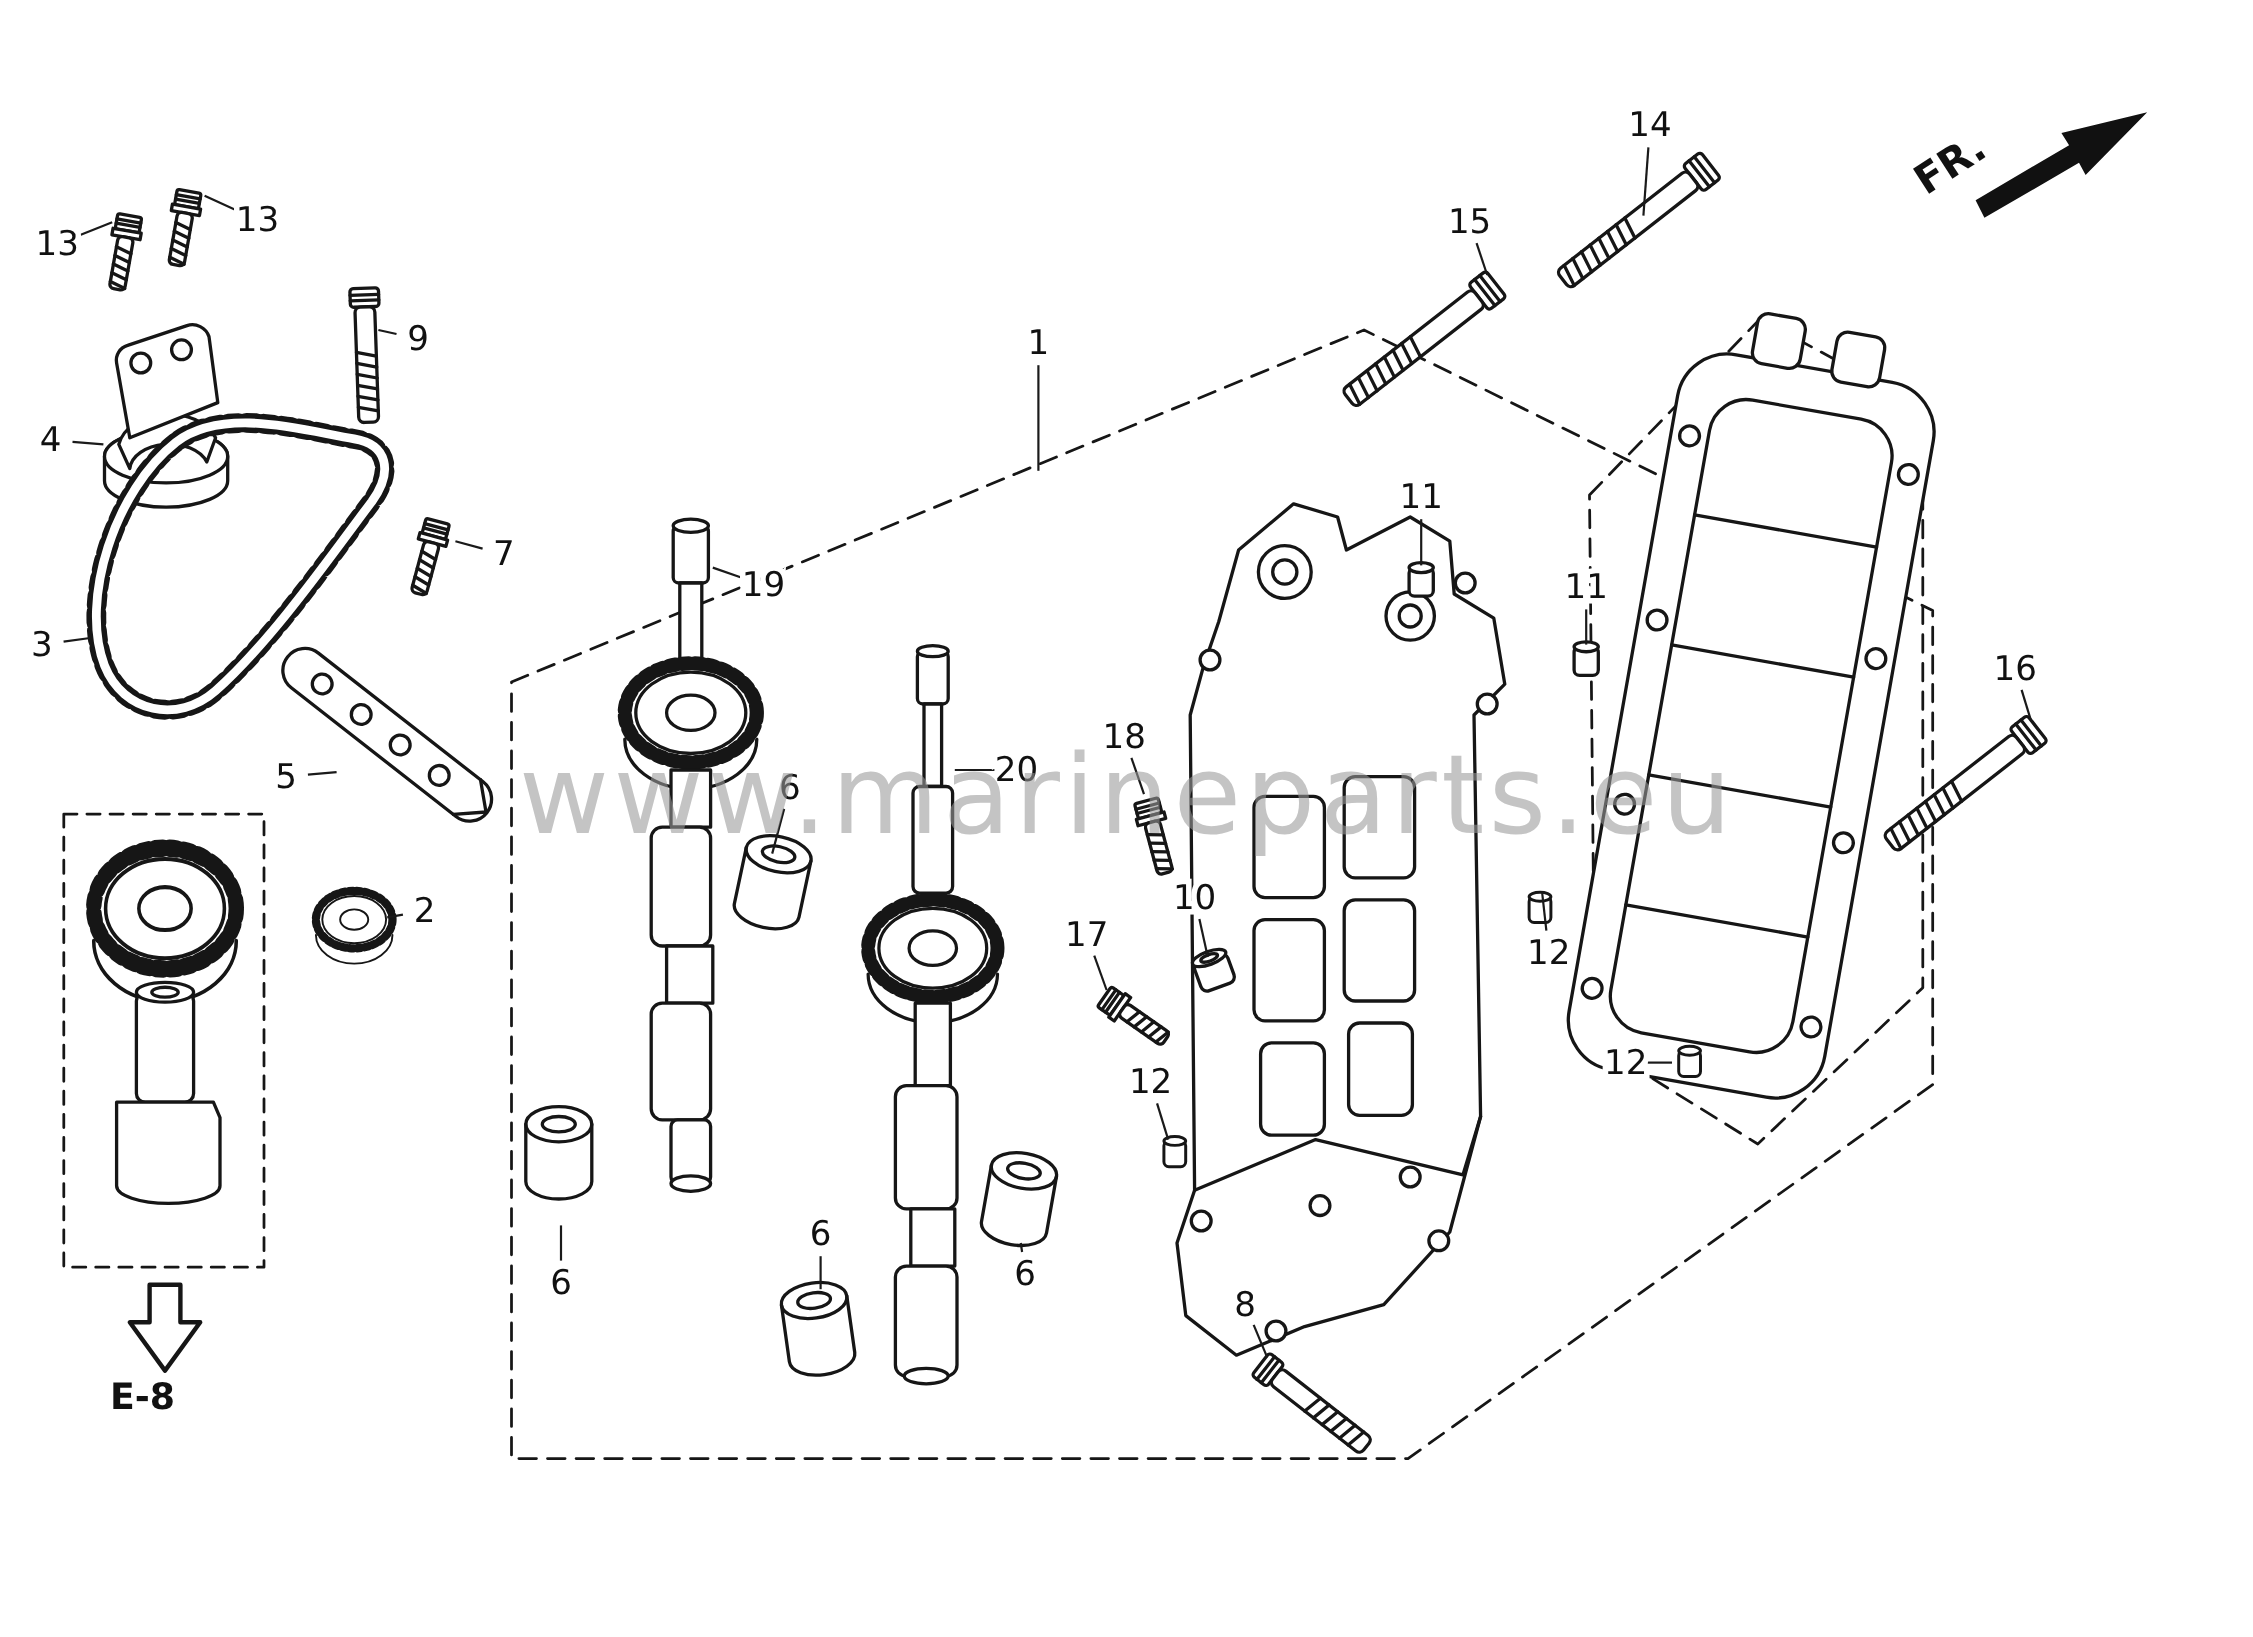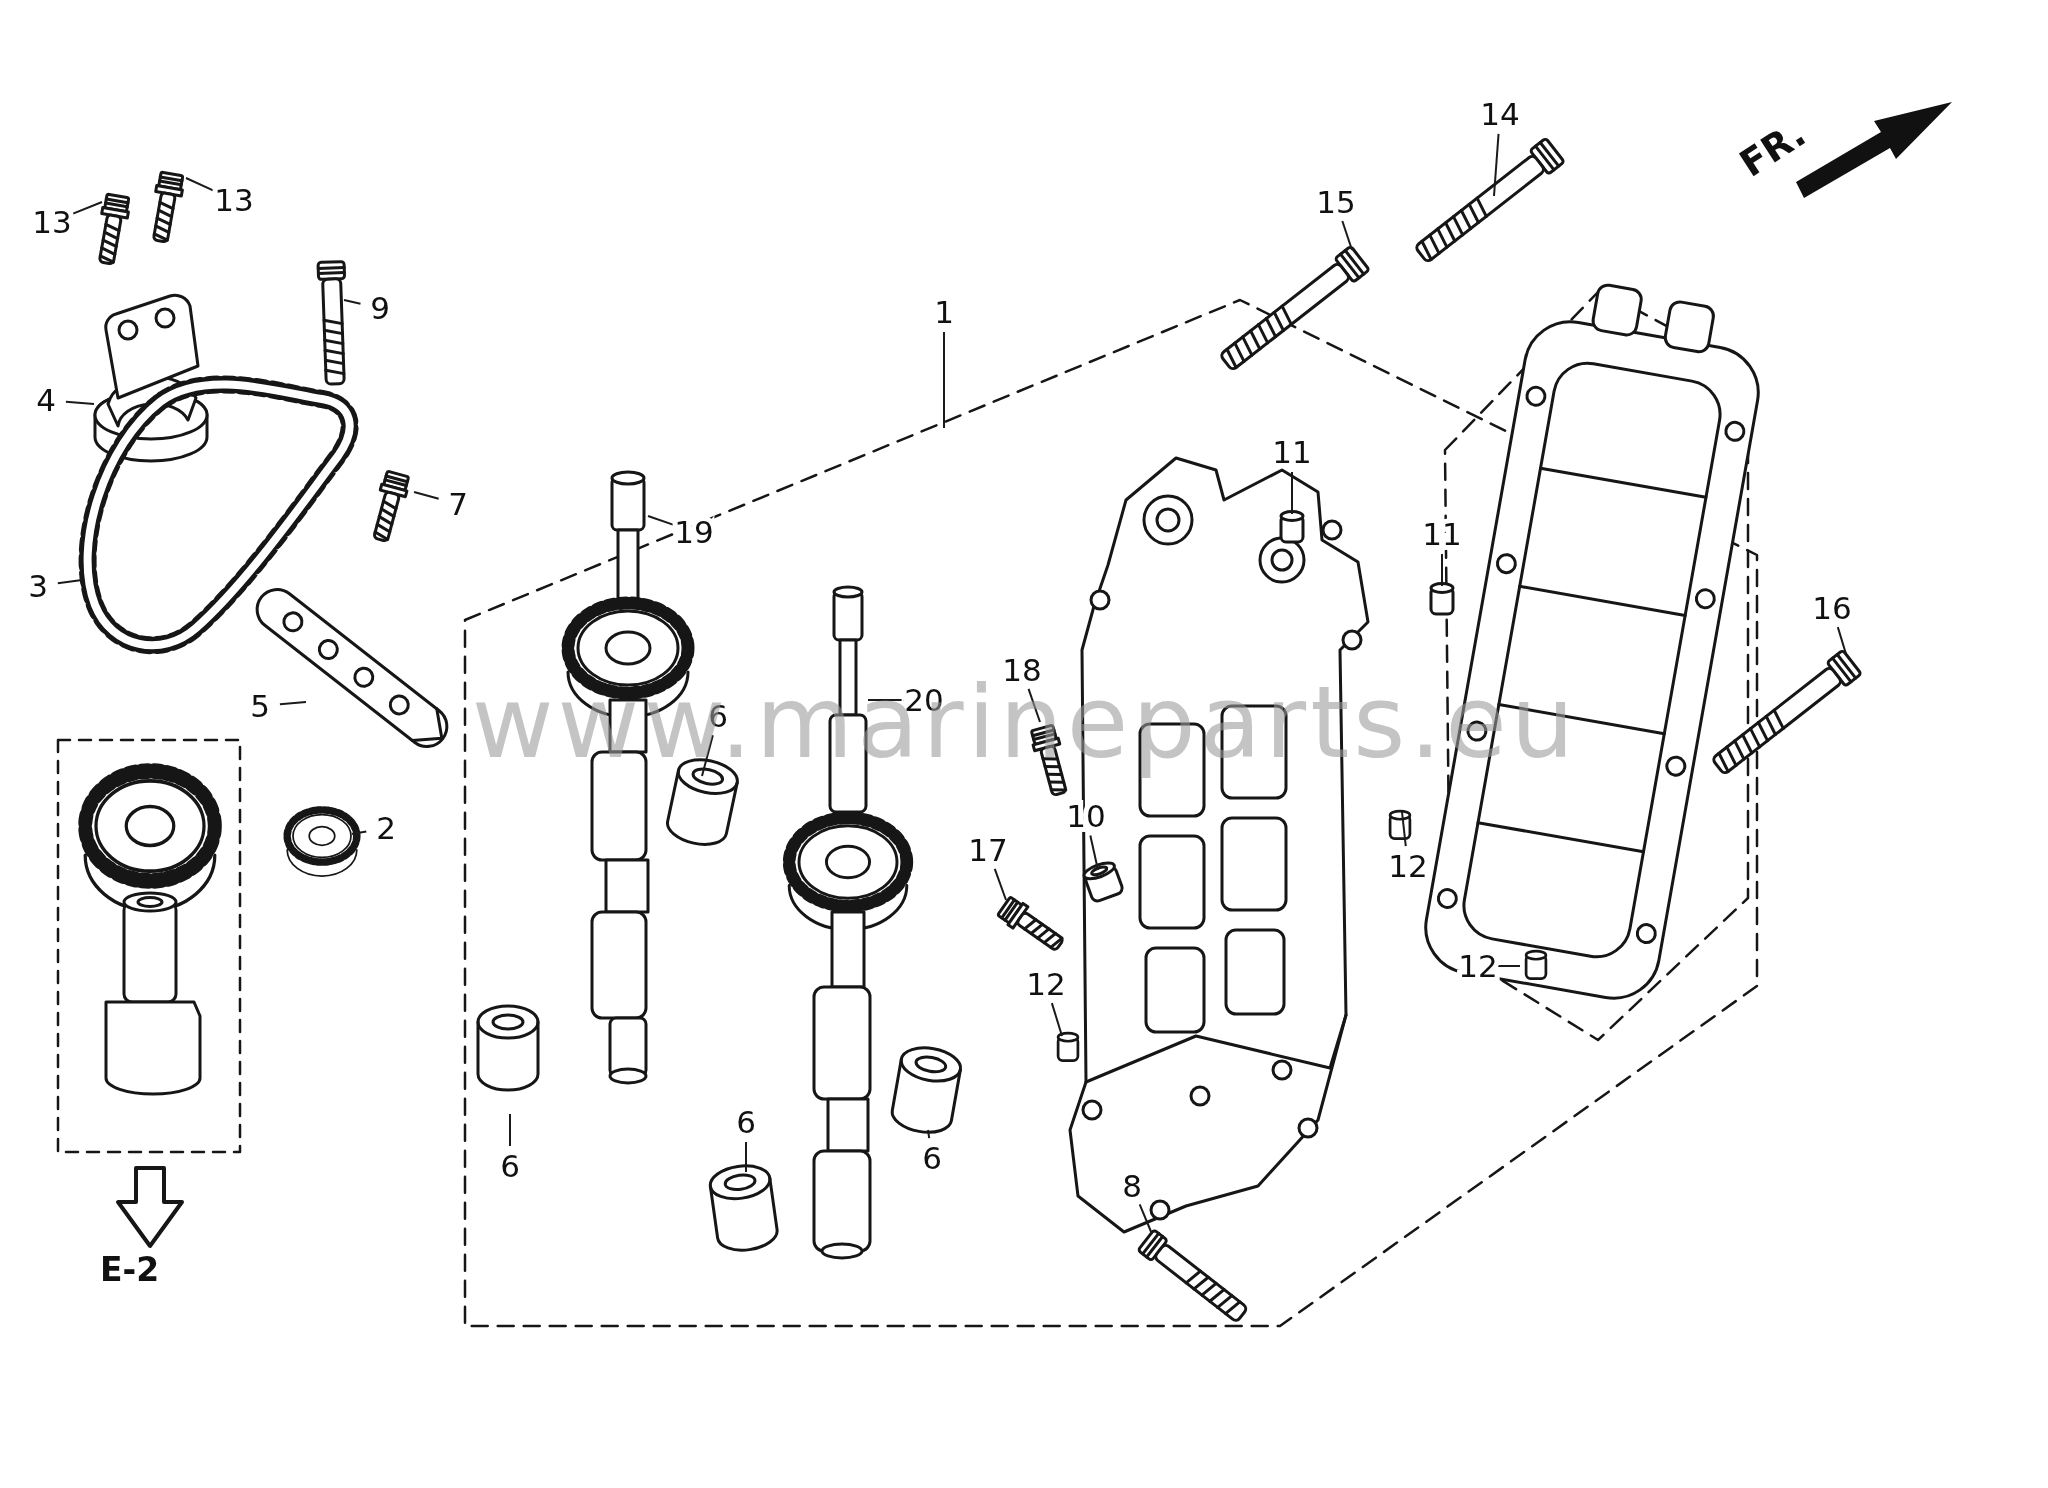--- a/index.html
+++ b/index.html
@@ -270,14 +270,14 @@
         <text x="510" y="1166" class="callout">6</text>
         <line x1="746" y1="1142" x2="746" y2="1172" class="leader"></line>
         <text x="746" y="1122" class="callout">6</text>
         <line x1="929.1715728752538" y1="1138.2010101267767" x2="928" y2="1130" class="leader"></line>
         <text x="932" y="1158" class="callout">6</text>
       </g>
   </svg>
 
   <div class="overlay watermark">www.marineparts.eu</div>
   <div class="overlay fr">FR.</div>
-  <div class="overlay e7">E-2</div>
+  <div class="overlay e7">E-8</div>
 </div>
 
 </body></html>

